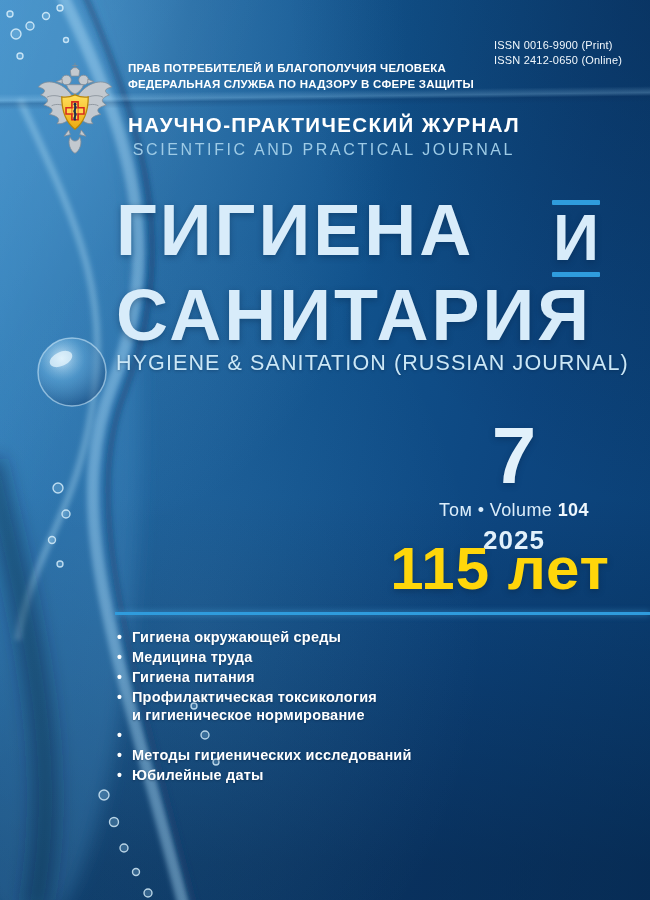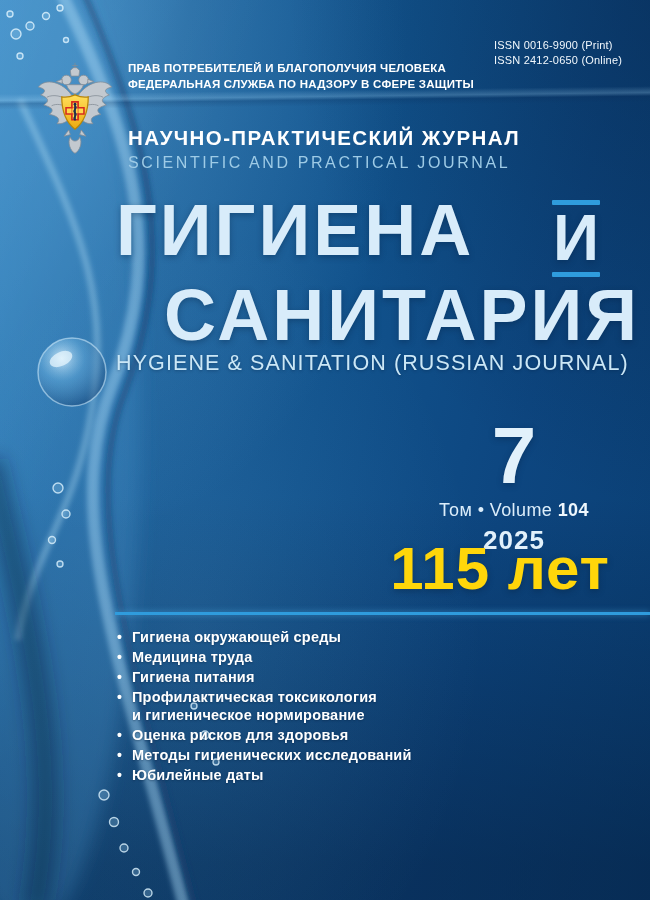--- a/index.html
+++ b/index.html
@@ -29,30 +29,30 @@
   
   .issn{
     position:absolute;left:494px;top:38px;color:#f2f8fd;
     font-size:11px;line-height:1.35;letter-spacing:.2px;white-space:nowrap;
   }
   .emblem{position:absolute;left:36px;top:56px;}
   .publisher{
     position:absolute;left:128px;top:61px;color:#ffffff;font-weight:700;
     font-size:11.5px;line-height:1.38;letter-spacing:.25px;
   }
-  .jtype{position:absolute;left:128px;top:126px;}
+  .jtype{position:absolute;left:128px;top:113px;text-align:center;}
   .jtype .ru{color:#ffffff;font-weight:700;font-size:20.5px;letter-spacing:1.4px;}
   .jtype .en{color:#9ecbe6;font-weight:400;font-size:16px;letter-spacing:2.6px;margin-top:4px;}
   
   .title{position:absolute;left:116px;top:194px;width:524px;color:#d8ecfa;}
   .title .w1,.title .w2{
     font-size:72px;font-weight:700;line-height:1.0;letter-spacing:3px;
     text-shadow:0 2px 6px rgba(4,30,60,.35);
   }
-  .title .w2{margin-top:13px;text-align:right;}
+  .title .w2{margin-top:13px;}
   .title .en{
     color:#cbe7f6;font-size:21.5px;font-weight:400;letter-spacing:1.1px;
     text-shadow:0 1px 3px rgba(4,30,60,.35);white-space:nowrap;
   }
   .conj{position:absolute;left:552px;top:200px;width:48px;text-align:center;}
   .conj .bar{height:5px;background:#2f9cdd;border-radius:1px;}
   .conj .letter{
     display:block;color:#d8ecfa;font-size:64px;font-weight:700;line-height:1.0;
     padding:1px 0 2px 0;text-shadow:0 2px 6px rgba(4,30,60,.35);
   }
@@ -222,21 +222,20 @@
         <span class="dot">•</span>
         <span class="txt">Гигиена питания</span>
       </li>
     <li>
         <span class="dot">•</span>
         <span class="txt">Профилактическая токсикология
 и гигиеническое нормирование</span>
       </li>
     <li>
         <span class="dot">•</span>
-        <span class="txt">Оценка рисков для здоровья</span>
       </li>
     <li>
         <span class="dot">•</span>
         <span class="txt">Методы гигиенических исследований</span>
       </li>
     <li>
         <span class="dot">•</span>
         <span class="txt">Юбилейные даты</span>
       </li>
   </ul>

